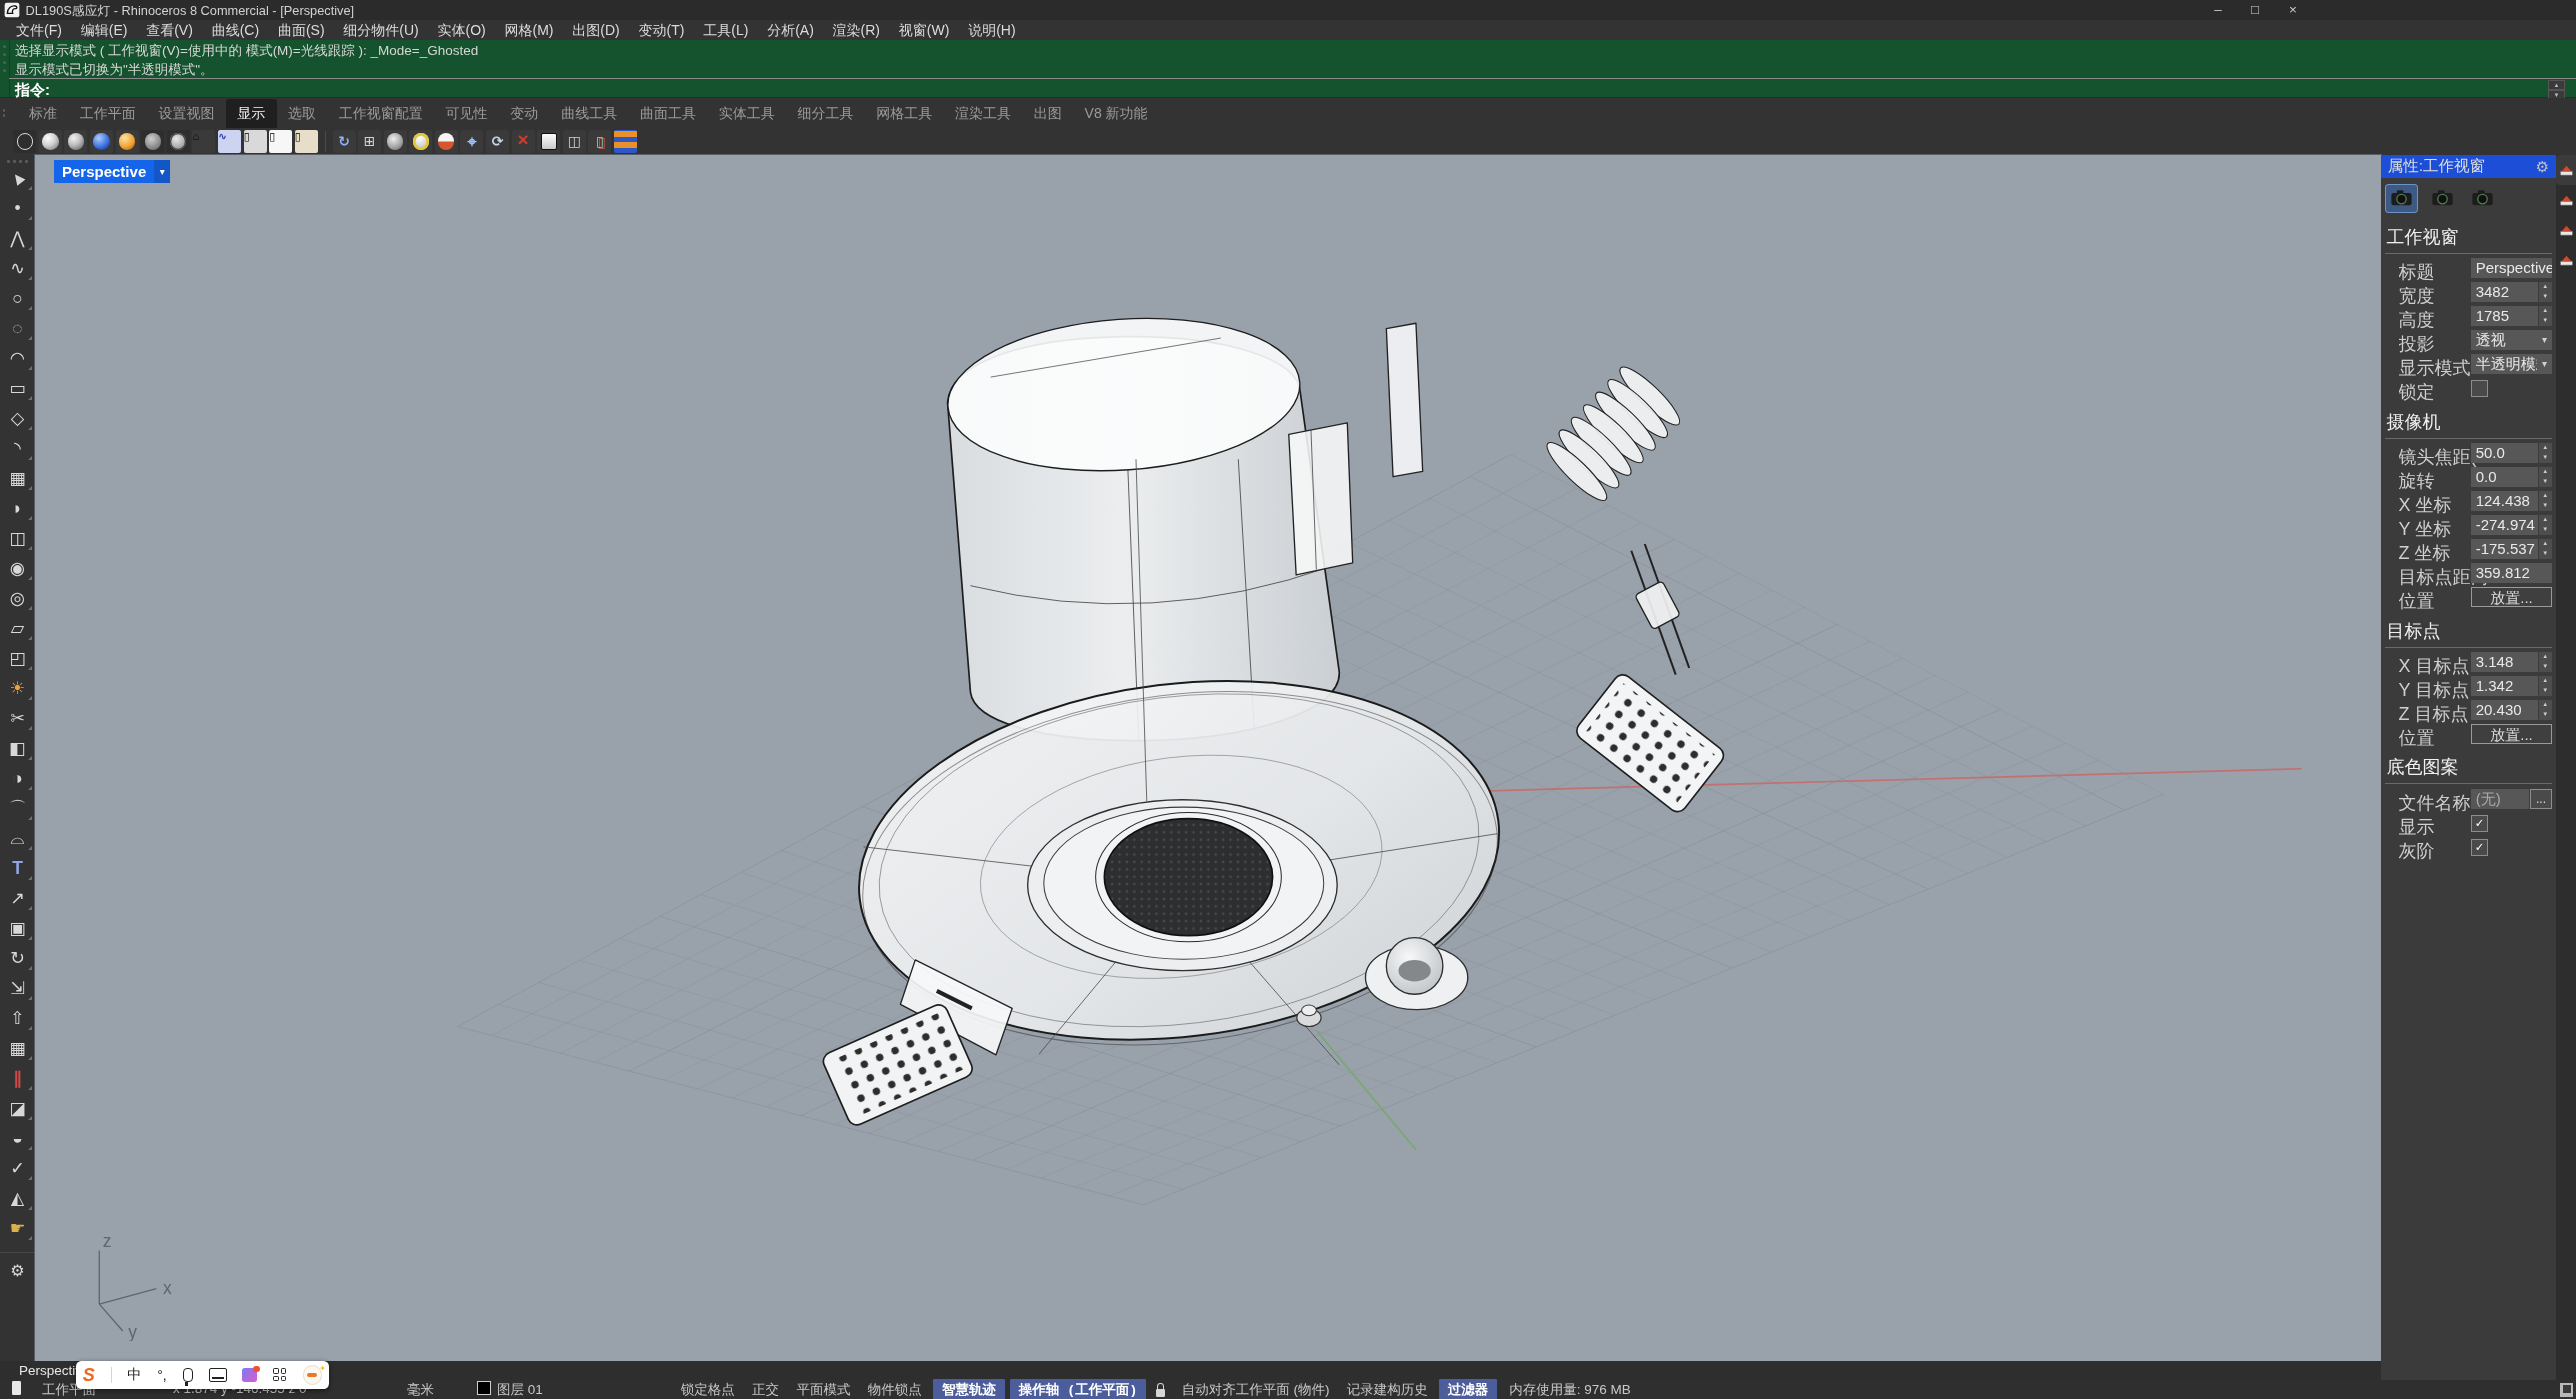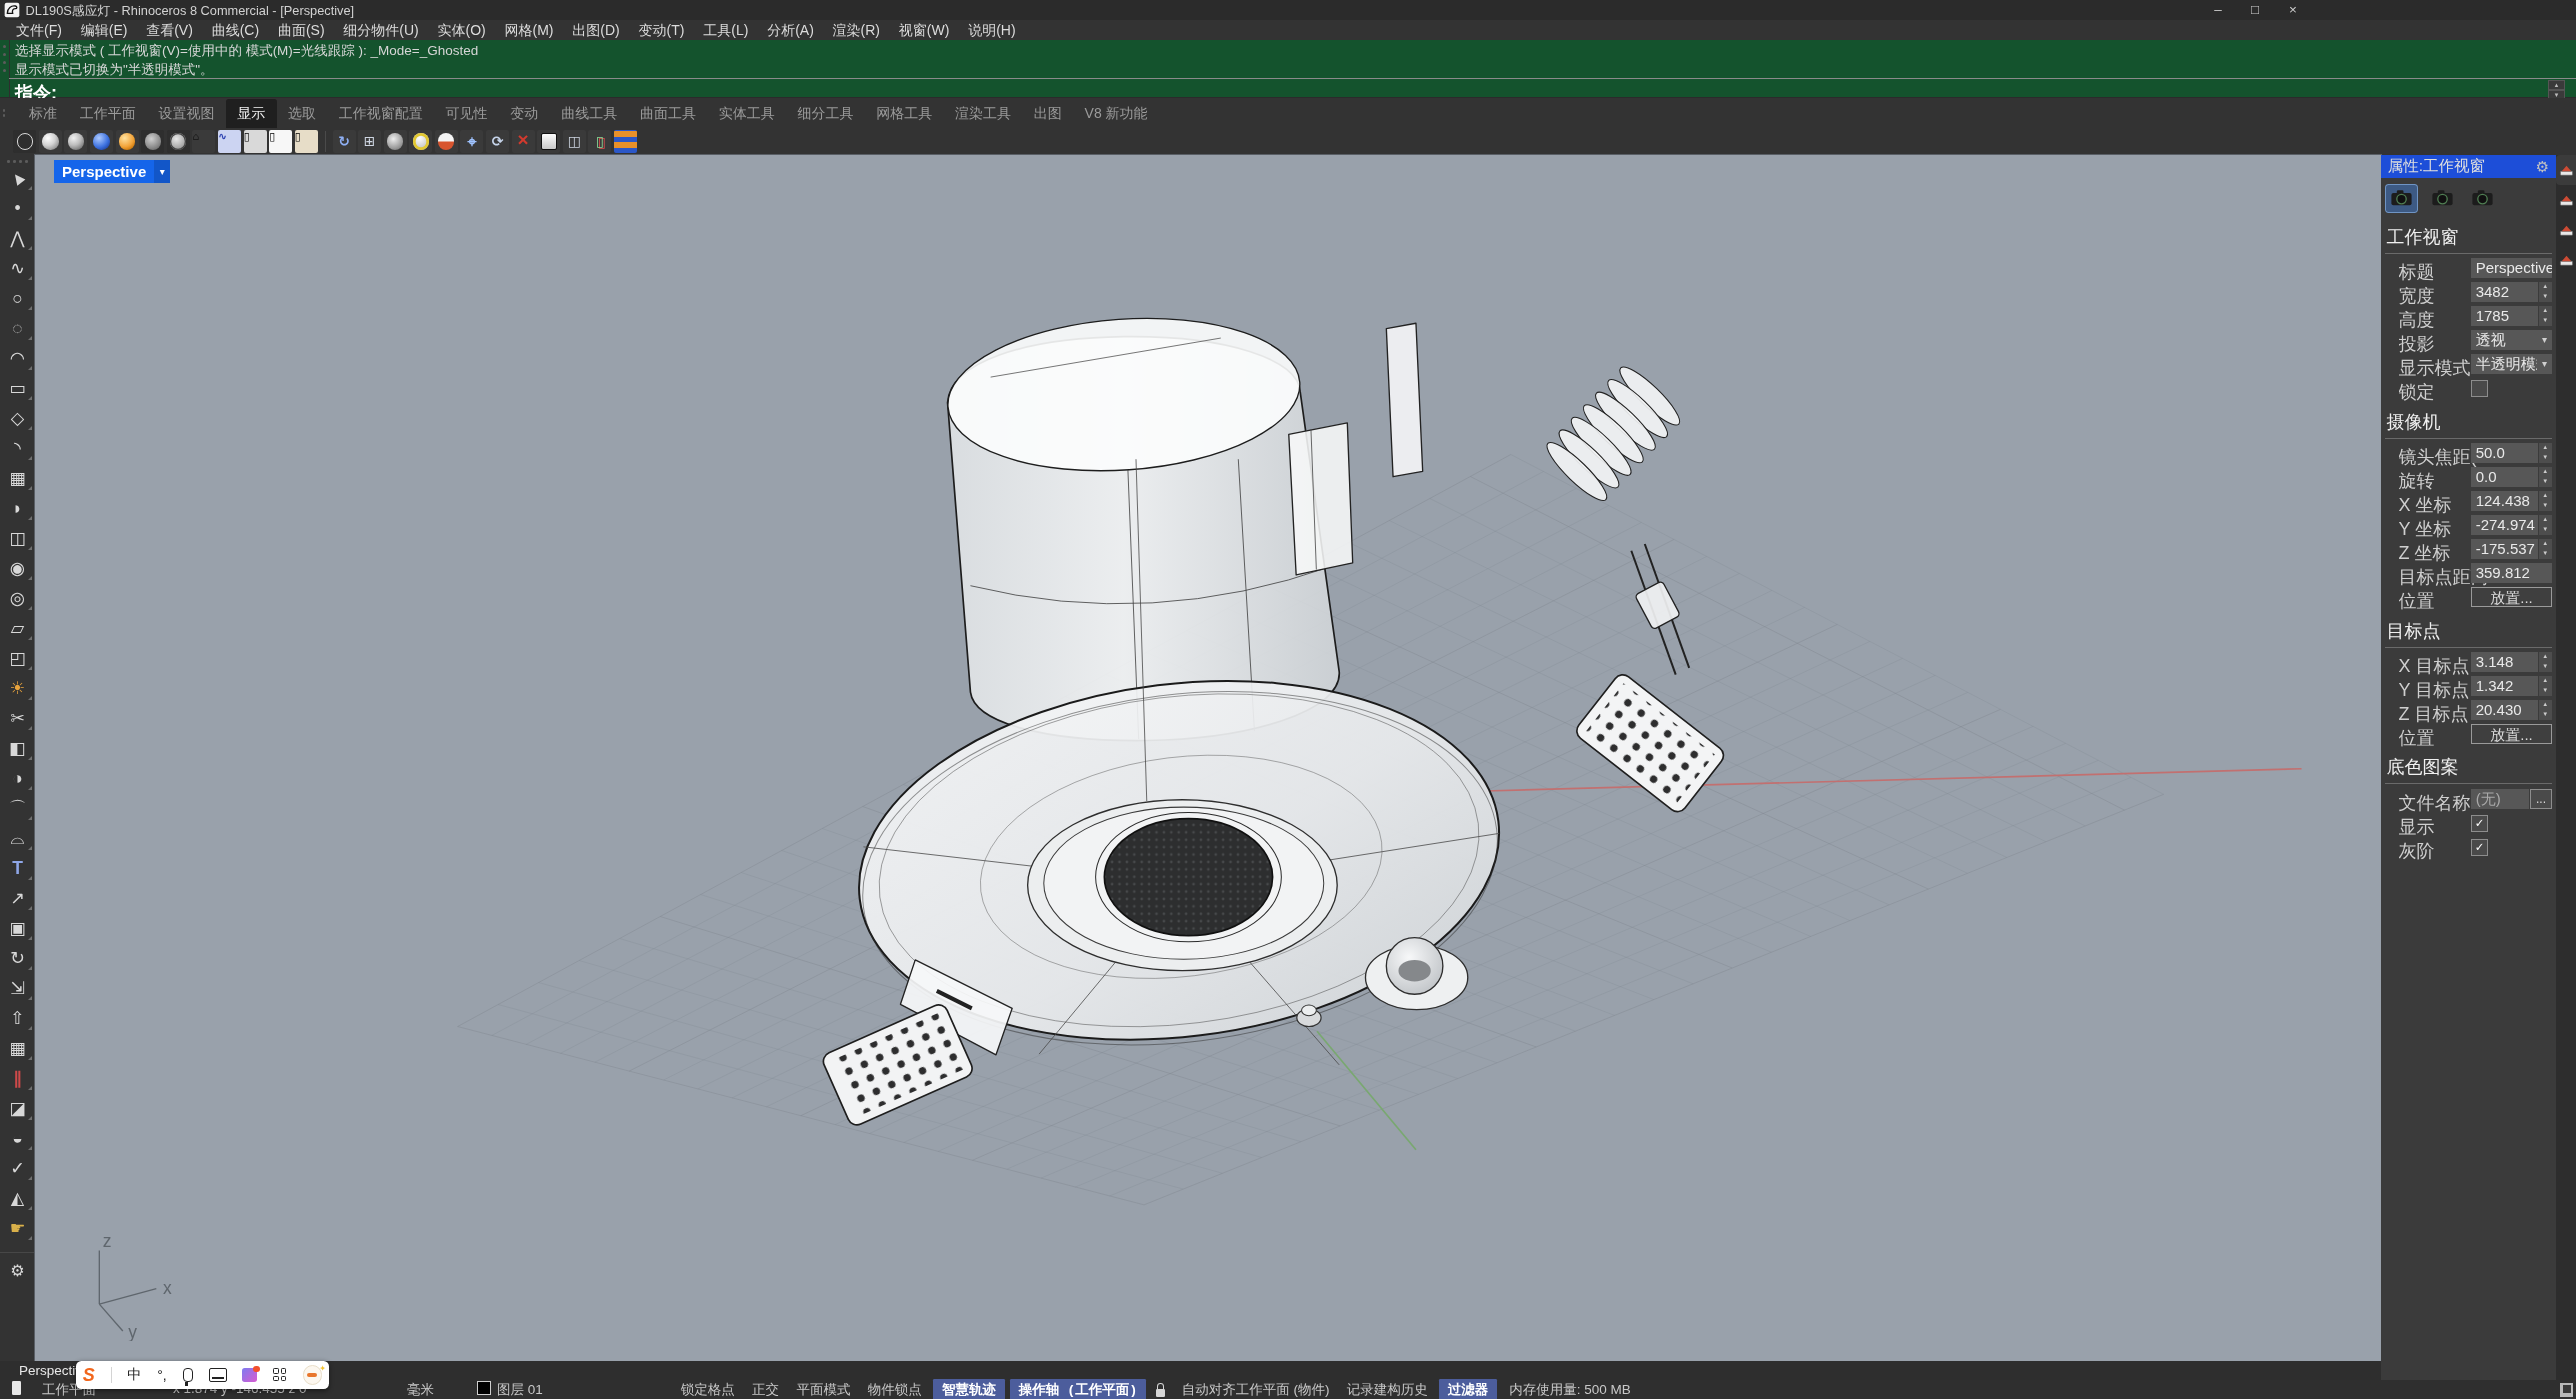--- a/index.html
+++ b/index.html
@@ -15,21 +15,21 @@
   #menubar{position:absolute;left:0;top:20px;width:2576px;height:20px;background:#333333;display:flex;align-items:center;padding-left:6.7px;box-sizing:border-box;}
   .menu-item{color:#dcdcdc;font-size:14px;padding:0 9.4px;line-height:20px;white-space:nowrap;}
   
   #cmd{position:absolute;left:0;top:40px;width:2576px;height:57px;background:#14532d;}
   #cmd-grip{position:absolute;left:0;top:0;width:9.4px;height:57px;border-right:0.7px solid #2e2e2e;}
   #cmd-grip i{display:block;width:3.4px;height:3.4px;border-radius:50%;background:#5c5c5c;margin:4.7px auto 0;}
   .cmd-line{position:absolute;left:15px;font-size:13.5px;color:#d6d6d6;white-space:nowrap;}
   #cmd-l1{top:2px;}
   #cmd-l2{top:21px;}
   #cmd-sep{position:absolute;left:9.4px;top:38px;width:2567px;height:0.7px;background:#8a8a8a;}
-  #cmd-prompt{position:absolute;left:15px;top:41px;font-size:18px;font-weight:bold;color:#ffffff;}
+  #cmd-prompt{position:absolute;left:15px;top:41px;font-size:15px;font-weight:bold;color:#ffffff;}
   #cmd-spin{position:absolute;right:10.8px;top:40px;width:17.5px;height:16px;display:flex;flex-direction:column;}
   #cmd-spin span{flex:1;background:#3a3a3a;color:#bbb;font-size:6px;text-align:center;line-height:8px;border:0.7px solid #555;}
   
   #tabrow{position:absolute;left:0;top:98px;width:2576px;height:30px;background:#333333;display:flex;align-items:flex-end;padding-left:17.5px;box-sizing:border-box;}
   .grip-dots{position:absolute;left:2.7px;top:9.4px;width:6.7px;}
   .grip-dots i{display:block;width:2.7px;height:2.7px;border-radius:50%;background:#5c5c5c;margin:2px 0;}
   .tb-tab{color:#9b9b9b;font-size:14px;padding:5.4px 11.4px;white-space:nowrap;}
   .tb-tab.active{background:#1f1f1f;color:#f2f2f2;border-radius:2.7px 2.7px 0 0;}
   
   #iconrow{position:absolute;left:0;top:128px;width:2576px;height:27px;background:#333333;display:flex;align-items:center;padding-left:12px;box-sizing:border-box;}
@@ -516,21 +516,21 @@
         <span class="stog active">智慧轨迹</span>
         <span class="stog active">操作轴 (工作平面)</span>
       </span>
     <span id="st-lock"></span>
     <span id="tg-b" style="display:flex;align-items:center;">
 
     <span class="stog">自动对齐工作平面 (物件)</span>
         <span class="stog">记录建构历史</span>
         <span class="stog active">过滤器</span>
       </span>
-    <span id="st-mem">内存使用量: 500 MB</span>
+    <span id="st-mem">内存使用量: 976 MB</span>
   </span>
 </div>
 
 <div id="panel">
   <div id="panel-header">
     <span>属性:工作视窗</span>
     <span class="gear">⚙</span>
   </div>
   <div id="panel-tabs">
 

